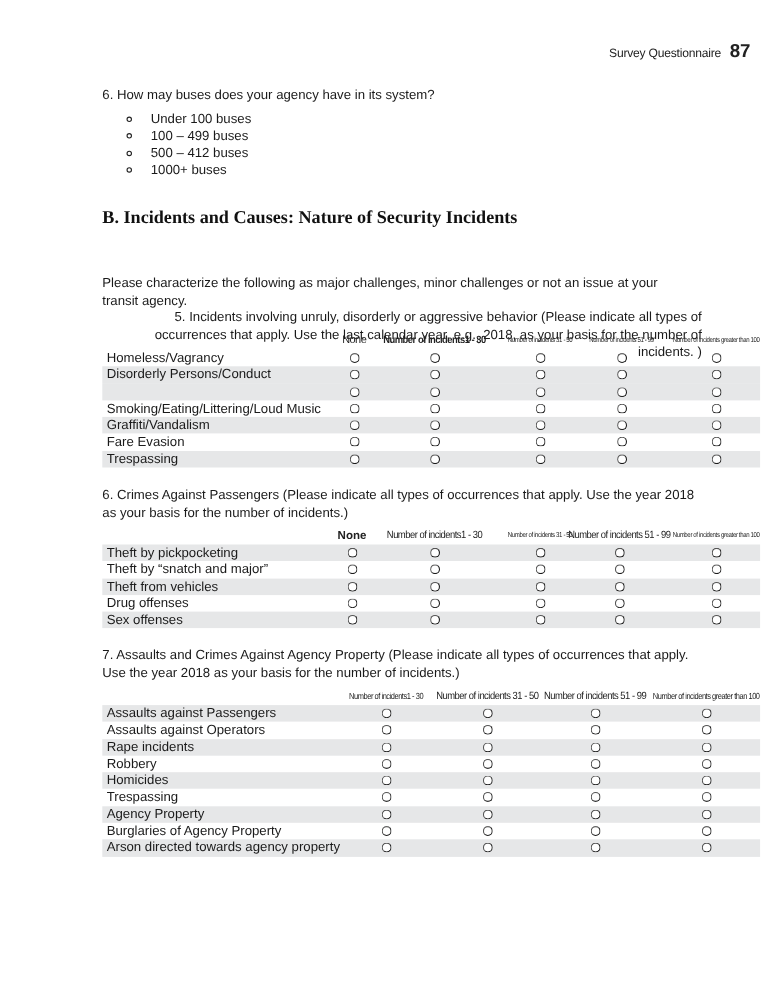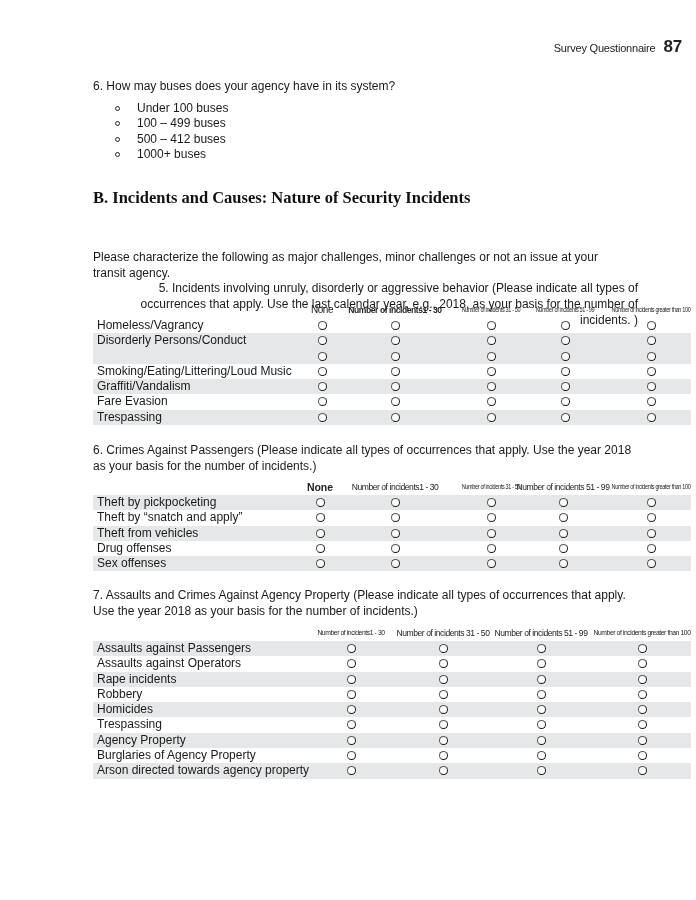--- a/index.html
+++ b/index.html
@@ -155,21 +155,21 @@
     </div>
 <div class="row shade">
       <span class="label">Theft by pickpocketing</span>
       <span class="radio" style="left: 227px;"></span>
       <span class="radio" style="left: 302px;"></span>
       <span class="radio" style="left: 398px;"></span>
       <span class="radio" style="left: 470px;"></span>
       <span class="radio" style="left: 558px;"></span>
     </div>
     <div class="row">
-      <span class="label">Theft by “snatch and apply”</span>
+      <span class="label">Theft by “snatch and major”</span>
       <span class="radio" style="left: 227px;"></span>
       <span class="radio" style="left: 302px;"></span>
       <span class="radio" style="left: 398px;"></span>
       <span class="radio" style="left: 470px;"></span>
       <span class="radio" style="left: 558px;"></span>
     </div>
     <div class="row shade">
       <span class="label">Theft from vehicles</span>
       <span class="radio" style="left: 227px;"></span>
       <span class="radio" style="left: 302px;"></span>

